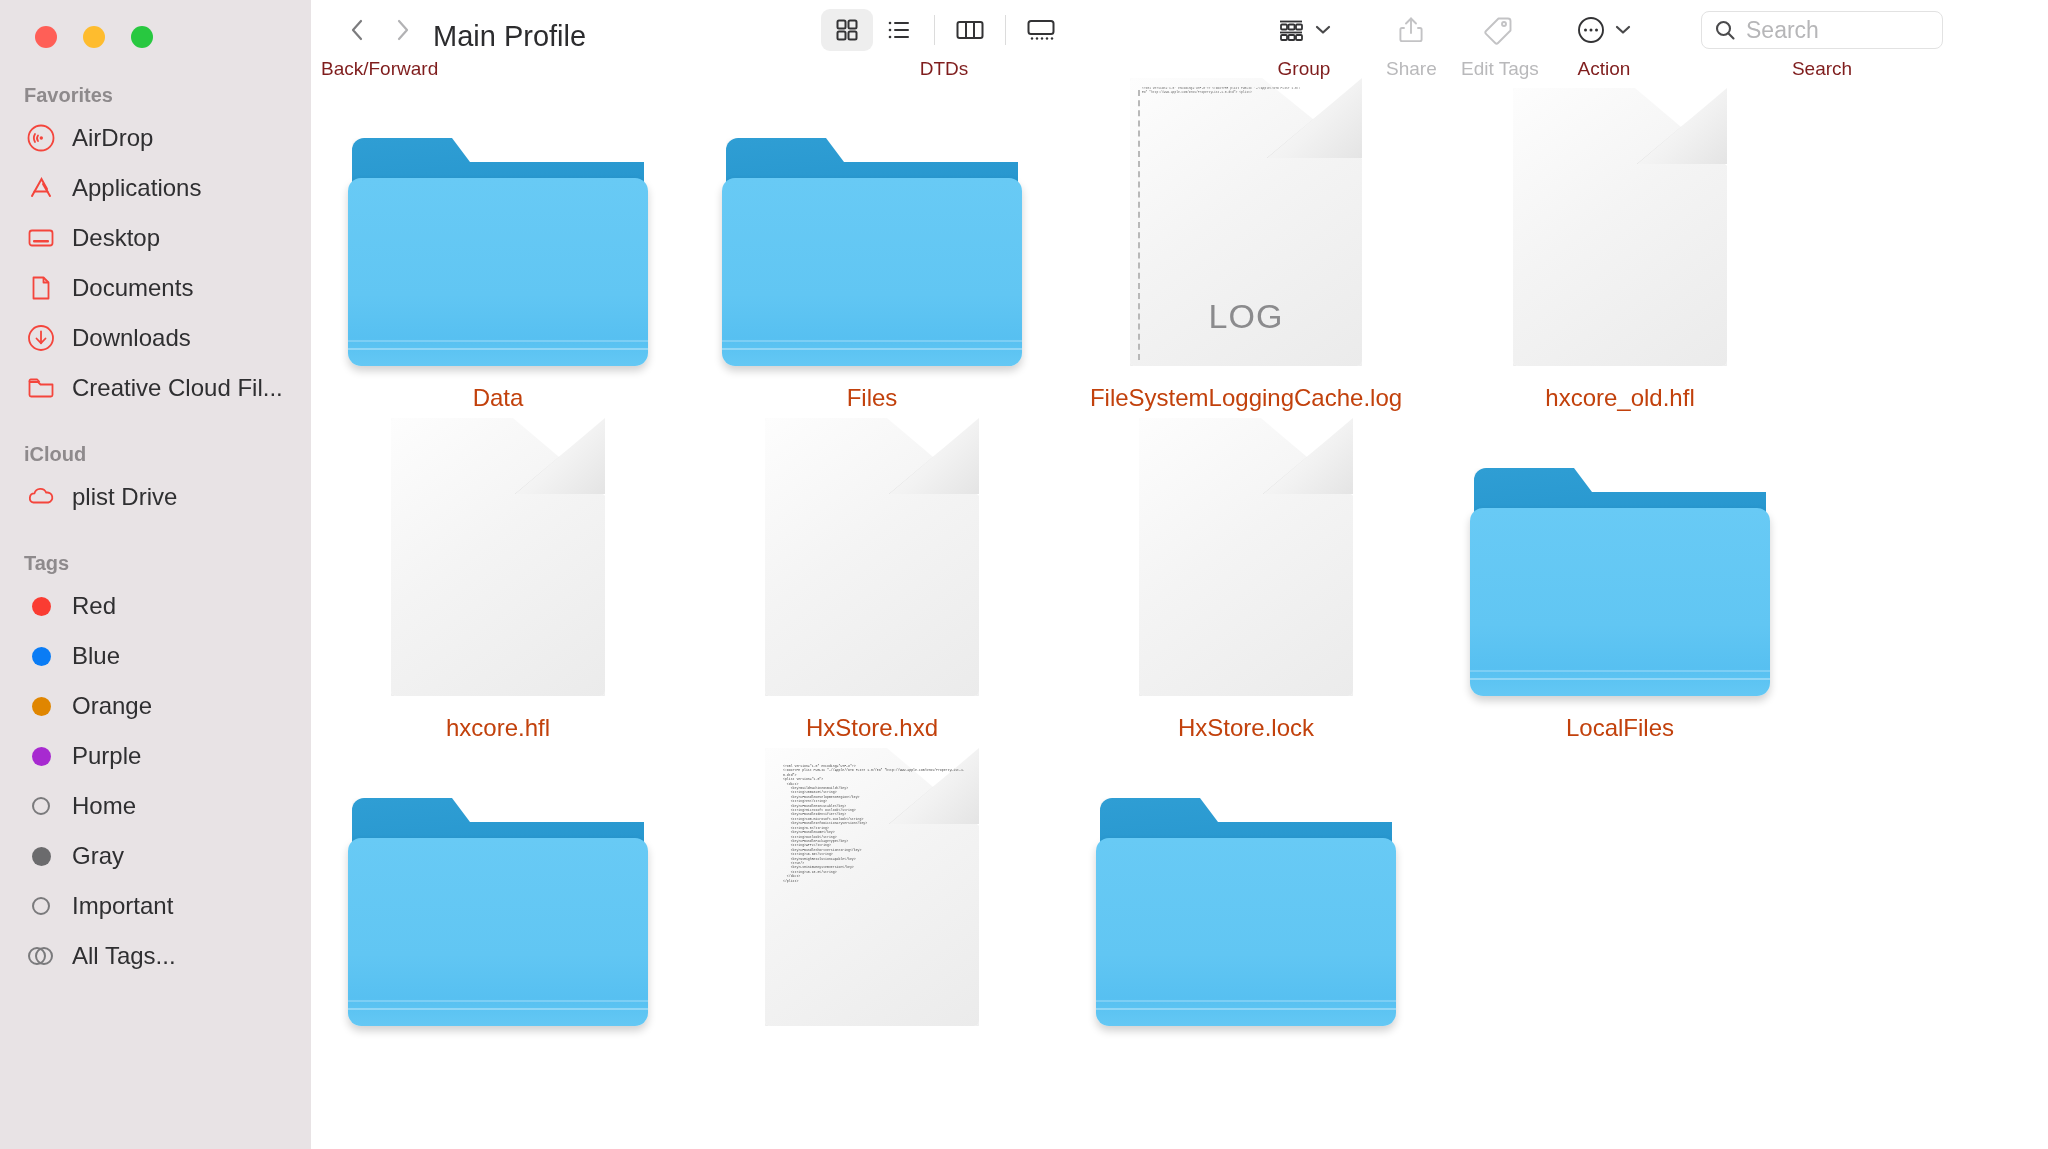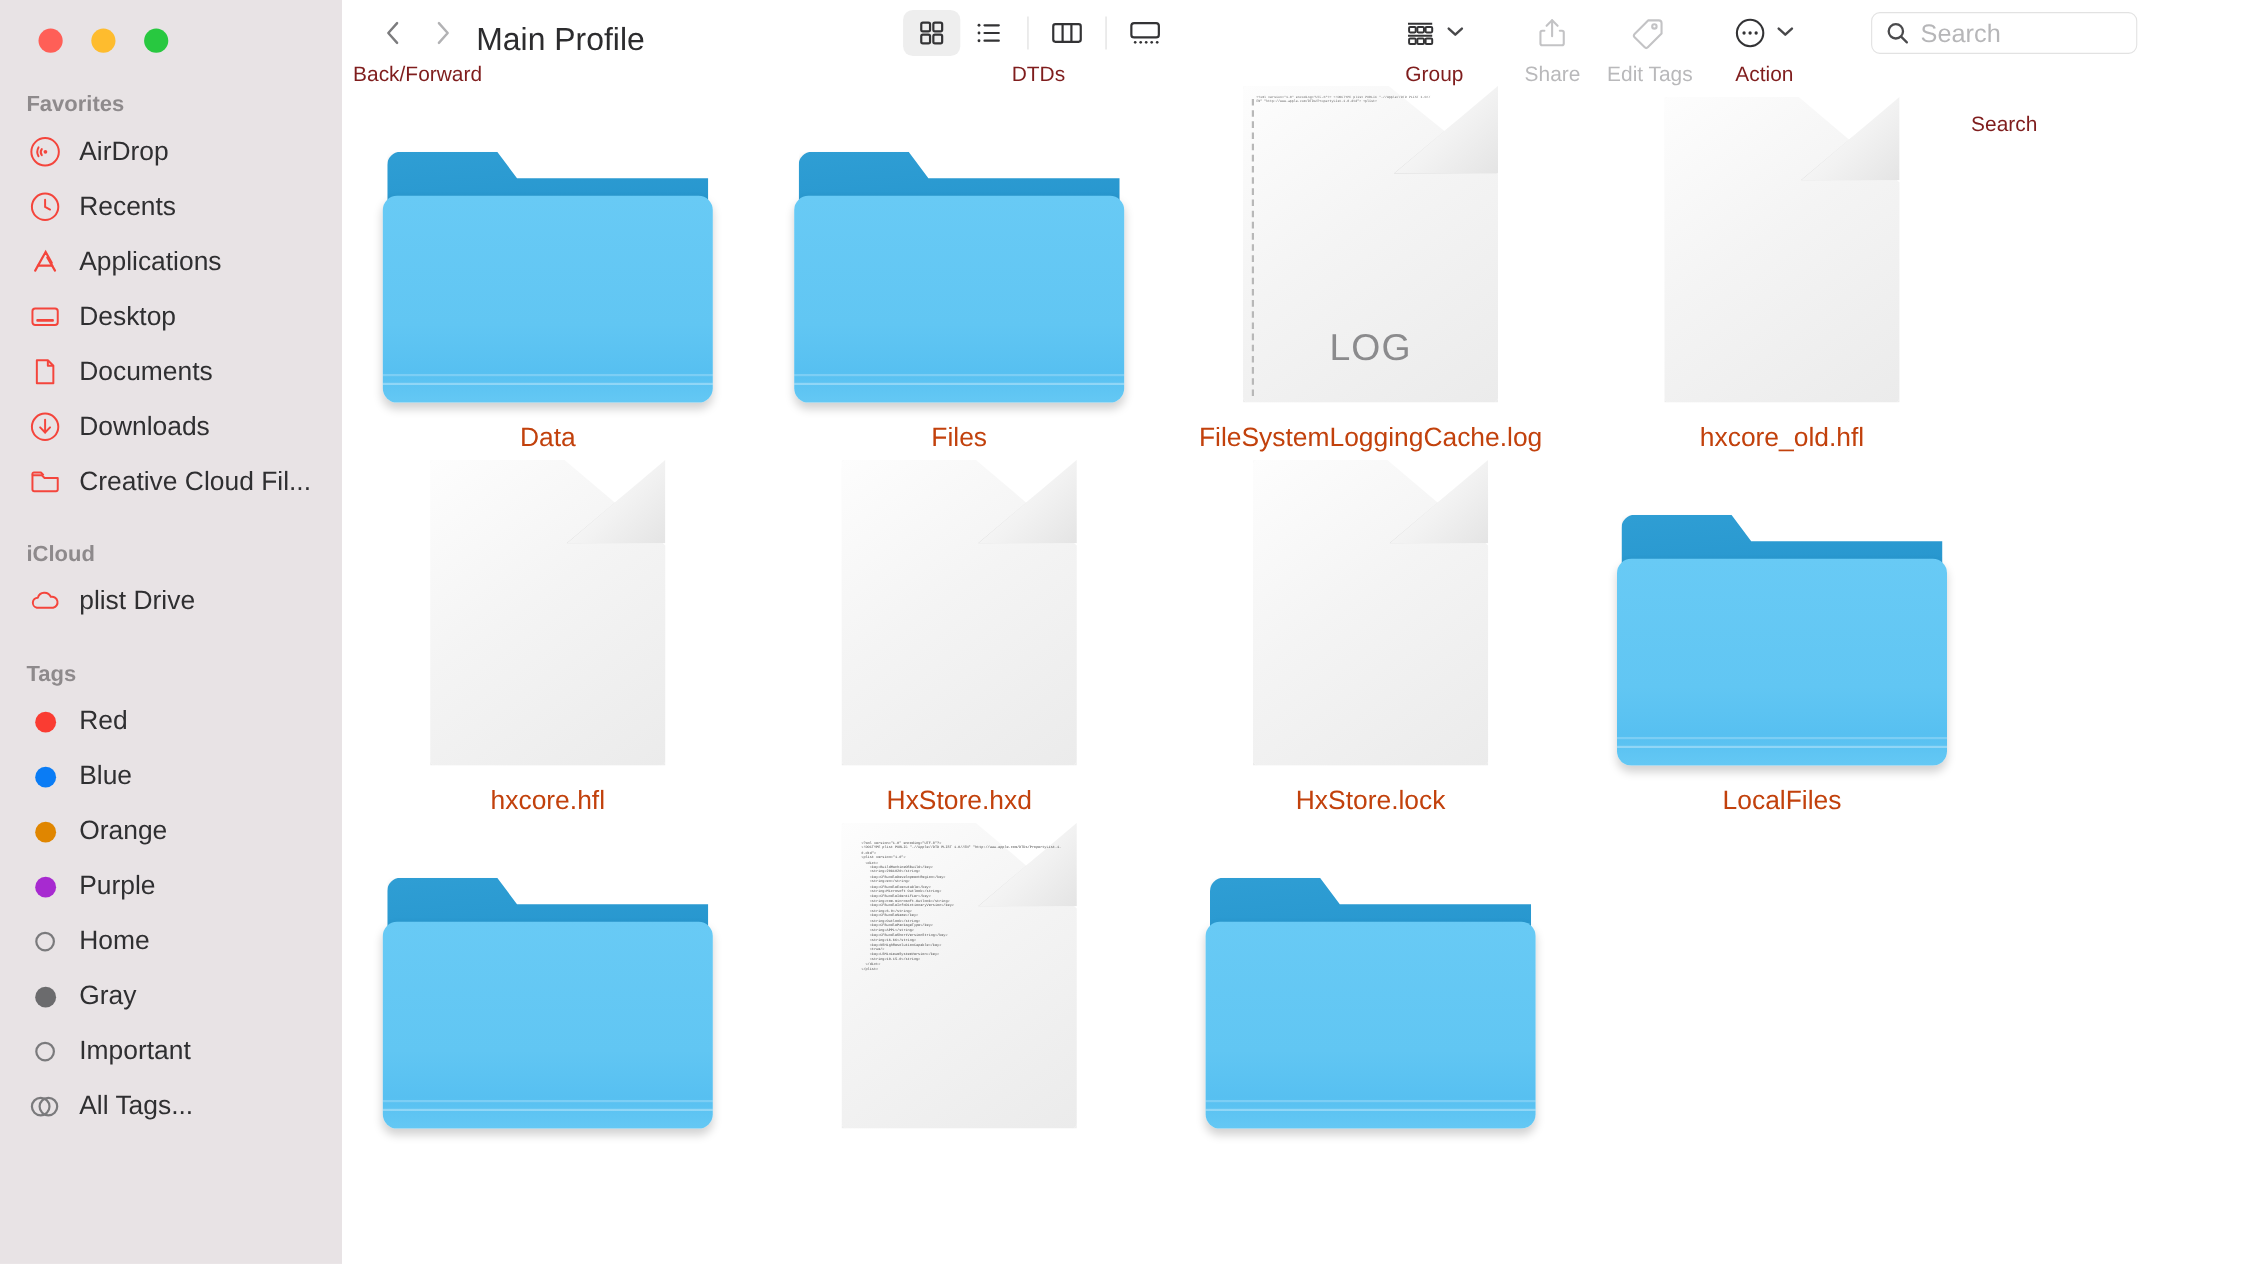--- a/index.html
+++ b/index.html
@@ -234,29 +234,20 @@
         <svg width="28" height="28" viewBox="0 0 28 28" fill="none" stroke="#f4453c" stroke-width="1.8">
           <circle cx="14" cy="14" r="12.5"></circle>
           <path d="M8 18 A8 8 0 0 1 8 10" stroke-linecap="round"></path>
           <path d="M11 17 A4.6 4.6 0 0 1 11 11.5" stroke-linecap="round"></path>
           <circle cx="14.3" cy="14" r="1.7" fill="#f4453c" stroke="none"></circle>
         </svg>
       </span>
       <span>AirDrop</span>
     </div>
 
-    <div class="sb-item">
-      <span class="sb-ico">
-        <svg width="28" height="28" viewBox="0 0 28 28" fill="none" stroke="#f4453c" stroke-width="1.8">
-          <circle cx="14" cy="14" r="12"></circle>
-          <path d="M14 7.5 V14 L18.5 16.5" stroke-linecap="round"></path>
-        </svg>
-      </span>
-      <span>Recents</span>
-    </div>
 
     <div class="sb-item">
       <span class="sb-ico">
         <svg width="28" height="28" viewBox="0 0 28 28" fill="none" stroke="#f4453c" stroke-width="2" stroke-linecap="round">
           <path d="M5 22 L14.5 5 L20 15"></path>
           <path d="M23 22 L16 10"></path>
           <path d="M7.5 17.5 H20.5"></path>
         </svg>
       </span>
       <span>Applications</span>
@@ -494,21 +485,21 @@
             <span class="chev">
               <svg width="18" height="12" viewBox="0 0 18 12" fill="none" stroke="currentColor" stroke-width="2.2" stroke-linecap="round" stroke-linejoin="round">
                   <path d="M3 4 L9 9.5 L15 4"></path>
                 </svg>
             </span>
           </div>
         </div>
         <div class="tb-label">Action</div>
       </div>
 
-      <div class="tb-group" style="left:1390px;gap:45px;">
+      <div class="tb-group" style="left:1390px;">
         <div class="tb-row">
           <div class="searchbox">
             <span style="display:flex;color:#4a4a4c;">
               <svg width="22" height="22" viewBox="0 0 22 22" fill="none" stroke="currentColor" stroke-width="2.1" stroke-linecap="round">
                   <circle cx="9.5" cy="9.5" r="6.5"></circle>
                   <path d="M14.3 14.3 L19.5 19.5"></path>
                 </svg>
             </span>
             <input type="text" value="" placeholder="Search" style="">
           </div>

